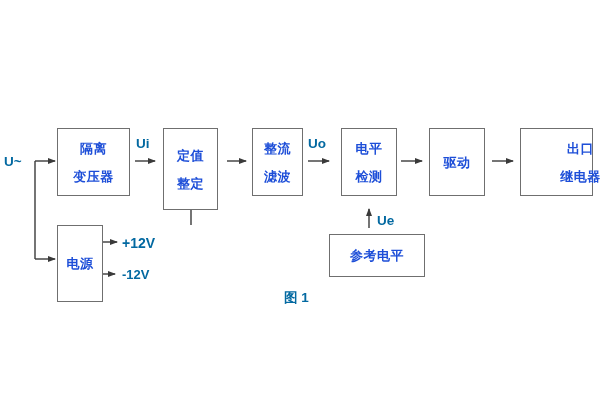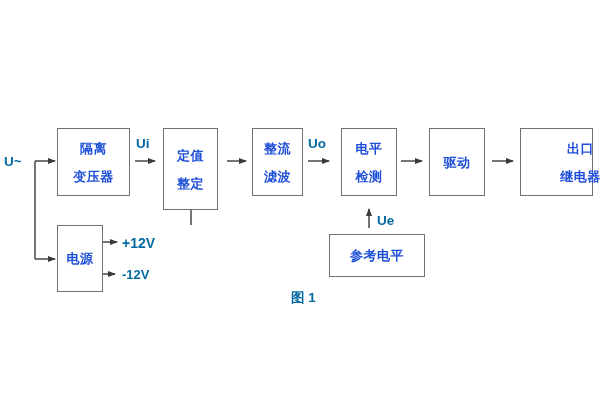--- a/index.html
+++ b/index.html
@@ -29,39 +29,39 @@
     white-space:nowrap;
   }
   
   .b-isolation { left:57px;  top:128px; width:73px; height:68px; }
   .b-setting   { left:163px; top:128px; width:55px; height:82px; }
   .b-rectify   { left:252px; top:128px; width:51px; height:68px; }
   .b-level     { left:341px; top:128px; width:56px; height:68px; }
   .b-drive     { left:429px; top:128px; width:56px; height:68px; }
   .b-relay     { left:520px; top:128px; width:73px; height:68px;padding-left:48px; }
   
-  .b-power     { left:57px;  top:225px; width:46px; height:67px; }
+  .b-power     { left:57px;  top:225px; width:46px; height:77px; }
   .b-ratio     { left:163px; top:225px; width:55px; height:67px; }
   .b-ref       { left:329px; top:234px; width:96px; height:43px; }
 
   .sig {
     position:absolute;
     color:#0369a1;
     font-size:13.5px;
     font-weight:700;
     line-height:1;
     white-space:nowrap;
   }
   .l-usource { left:4px;   top:155px; }
   .l-ui      { left:136px; top:137px; }
   .l-uo      { left:308px; top:137px; }
   .l-ue      { left:377px; top:214px; }
   .l-p12     { left:122px; top:236px; font-size:14px; }
   .l-m12     { left:122px; top:268px; font-size:13px; }
-  .l-caption { left:284px; top:291px; font-weight:600;margin-left:7px; }
+  .l-caption { left:284px; top:291px; font-weight:600; }
 </style>
 </head>
 <body>
 
 <div class="canvas">
 
   <svg class="wires" viewBox="0 0 600 400" xmlns="http://www.w3.org/2000/svg">
     <defs>
       <marker id="ah" markerUnits="userSpaceOnUse" markerWidth="8" markerHeight="6" refX="7" refY="3" orient="auto">
         <path d="M0,0 L8,3 L0,6 Z" fill="#3a3a3a"></path>

